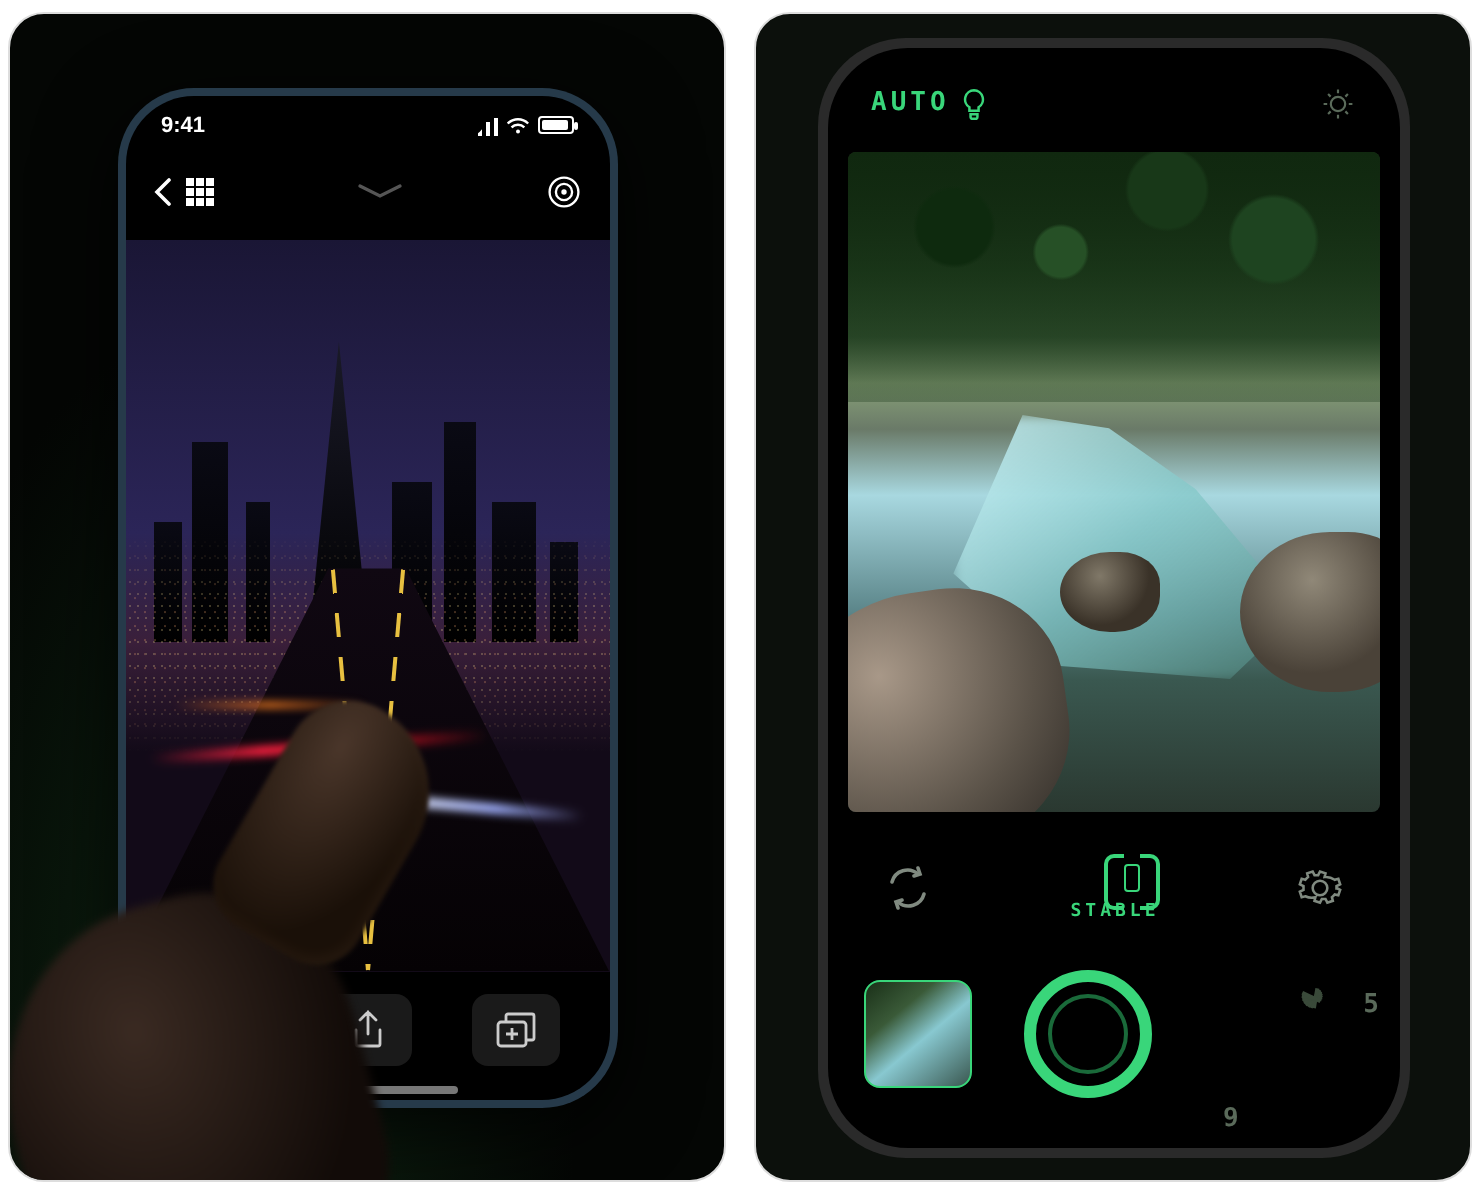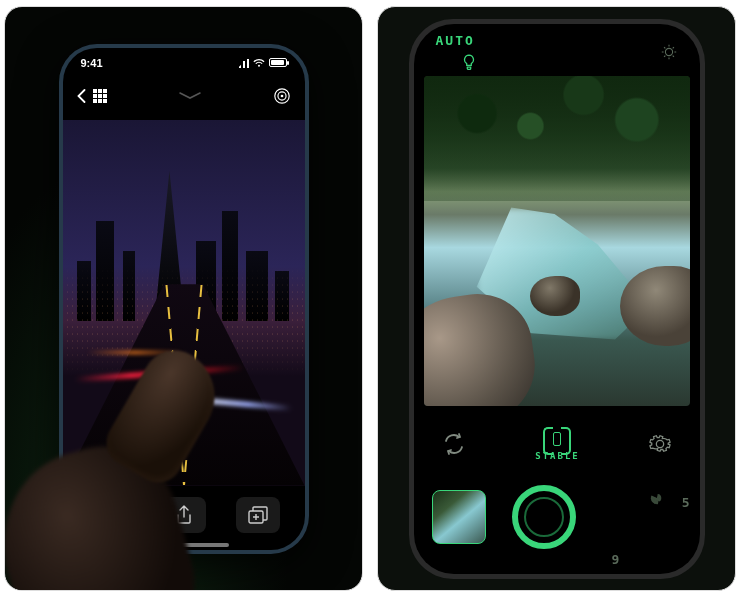--- a/index.html
+++ b/index.html
@@ -227,21 +227,21 @@
     display: flex;
     justify-content: space-between;
     align-items: center;
     padding: 0 22px;
     color: #39d67a;
     font-size: 13px;
     font-weight: 700;
     letter-spacing: 2px;
     font-family: ui-monospace, Menlo, monospace;
   }
-  .auto-group { display:flex; align-items:flex-end; gap:6px;flex-direction:column; }
+  .auto-group { display:flex; align-items:flex-start; gap:6px; }
   .viewfinder {
     position: absolute;
     top: 52px;
     left: 10px;
     right: 10px;
     height: 330px;
     border-radius: 4px;
     overflow: hidden;
     background: linear-gradient(180deg, #1a3018 0%, #2a4a28 18%, #3a5a38 28%, #88a078 35%, #6a7a68 42%, #a8d8e0 52%, #5a8488 70%, #3a5850 80%, #2a3830 100%);
   }
@@ -267,21 +267,21 @@
     position: absolute;
     top: 392px;
     width: 100%;
     height: 56px;
     display: flex;
     justify-content: space-between;
     align-items: center;
     padding: 0 28px;
     color: #39d67a;
   }
-  .stable-group { display:flex; flex-direction:column; align-items:center; gap:0; }
+  .stable-group { display:flex; flex-direction:column; align-items:flex-end; gap:0; }
   .bracket-icon { width:28px; height:24px; position:relative; }
   .bracket-icon::before, .bracket-icon::after {
     content:""; position:absolute; top:0; width:8px; height:100%;
     border: 2.5px solid #39d67a;
   }
   .bracket-icon::before { left:0; border-right:none; border-radius: 5px 0 0 5px;}
   .bracket-icon::after { right:0; border-left:none; border-radius: 0 5px 5px 0;}
   .bracket-icon .phone-shape { position:absolute; left:50%; top:50%; transform:translate(-50%,-50%); width:8px; height:14px; border:1.5px solid #39d67a; border-radius:2px;}
   .stable-label { font-size:9px; font-weight:700; letter-spacing:2px; font-family: ui-monospace, Menlo, monospace; color:#39d67a;}
 

